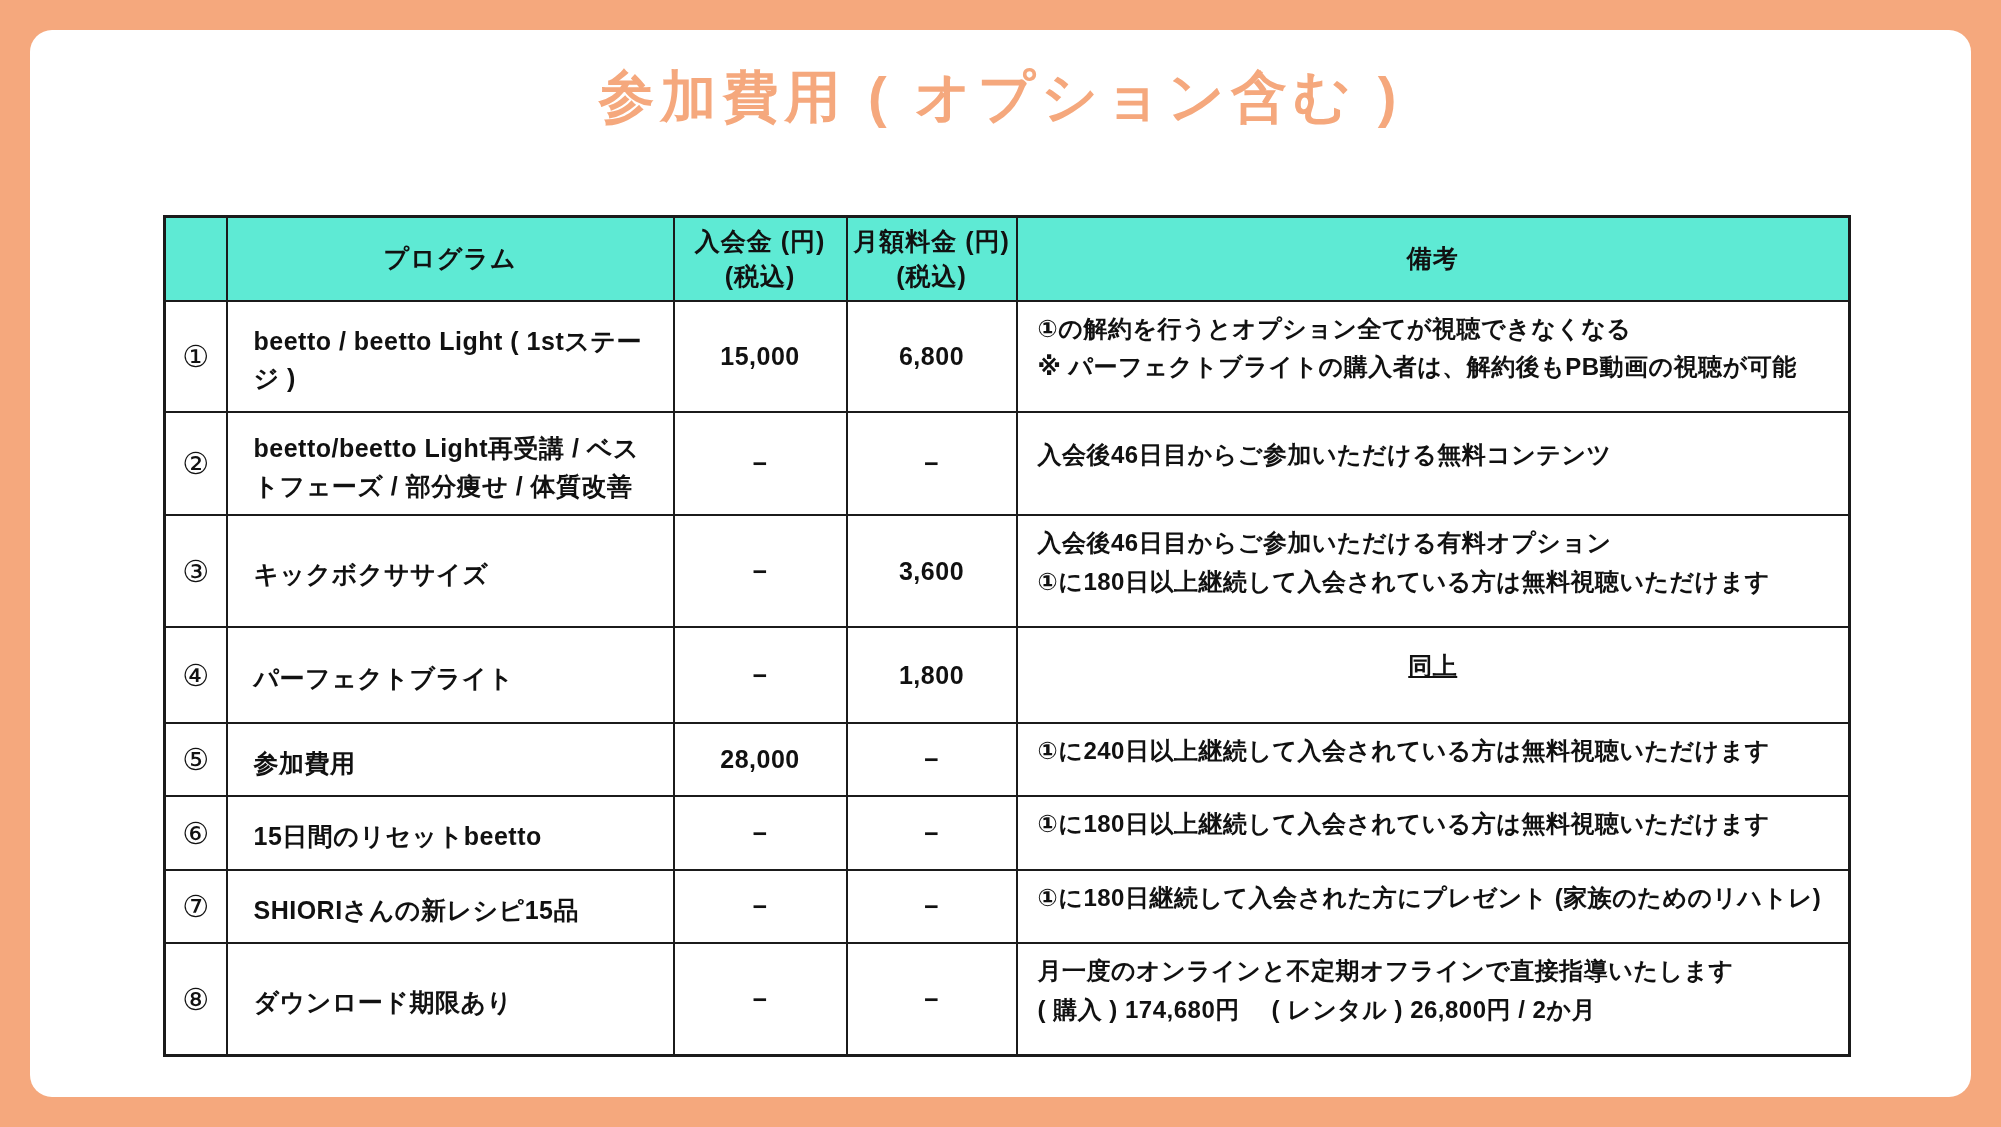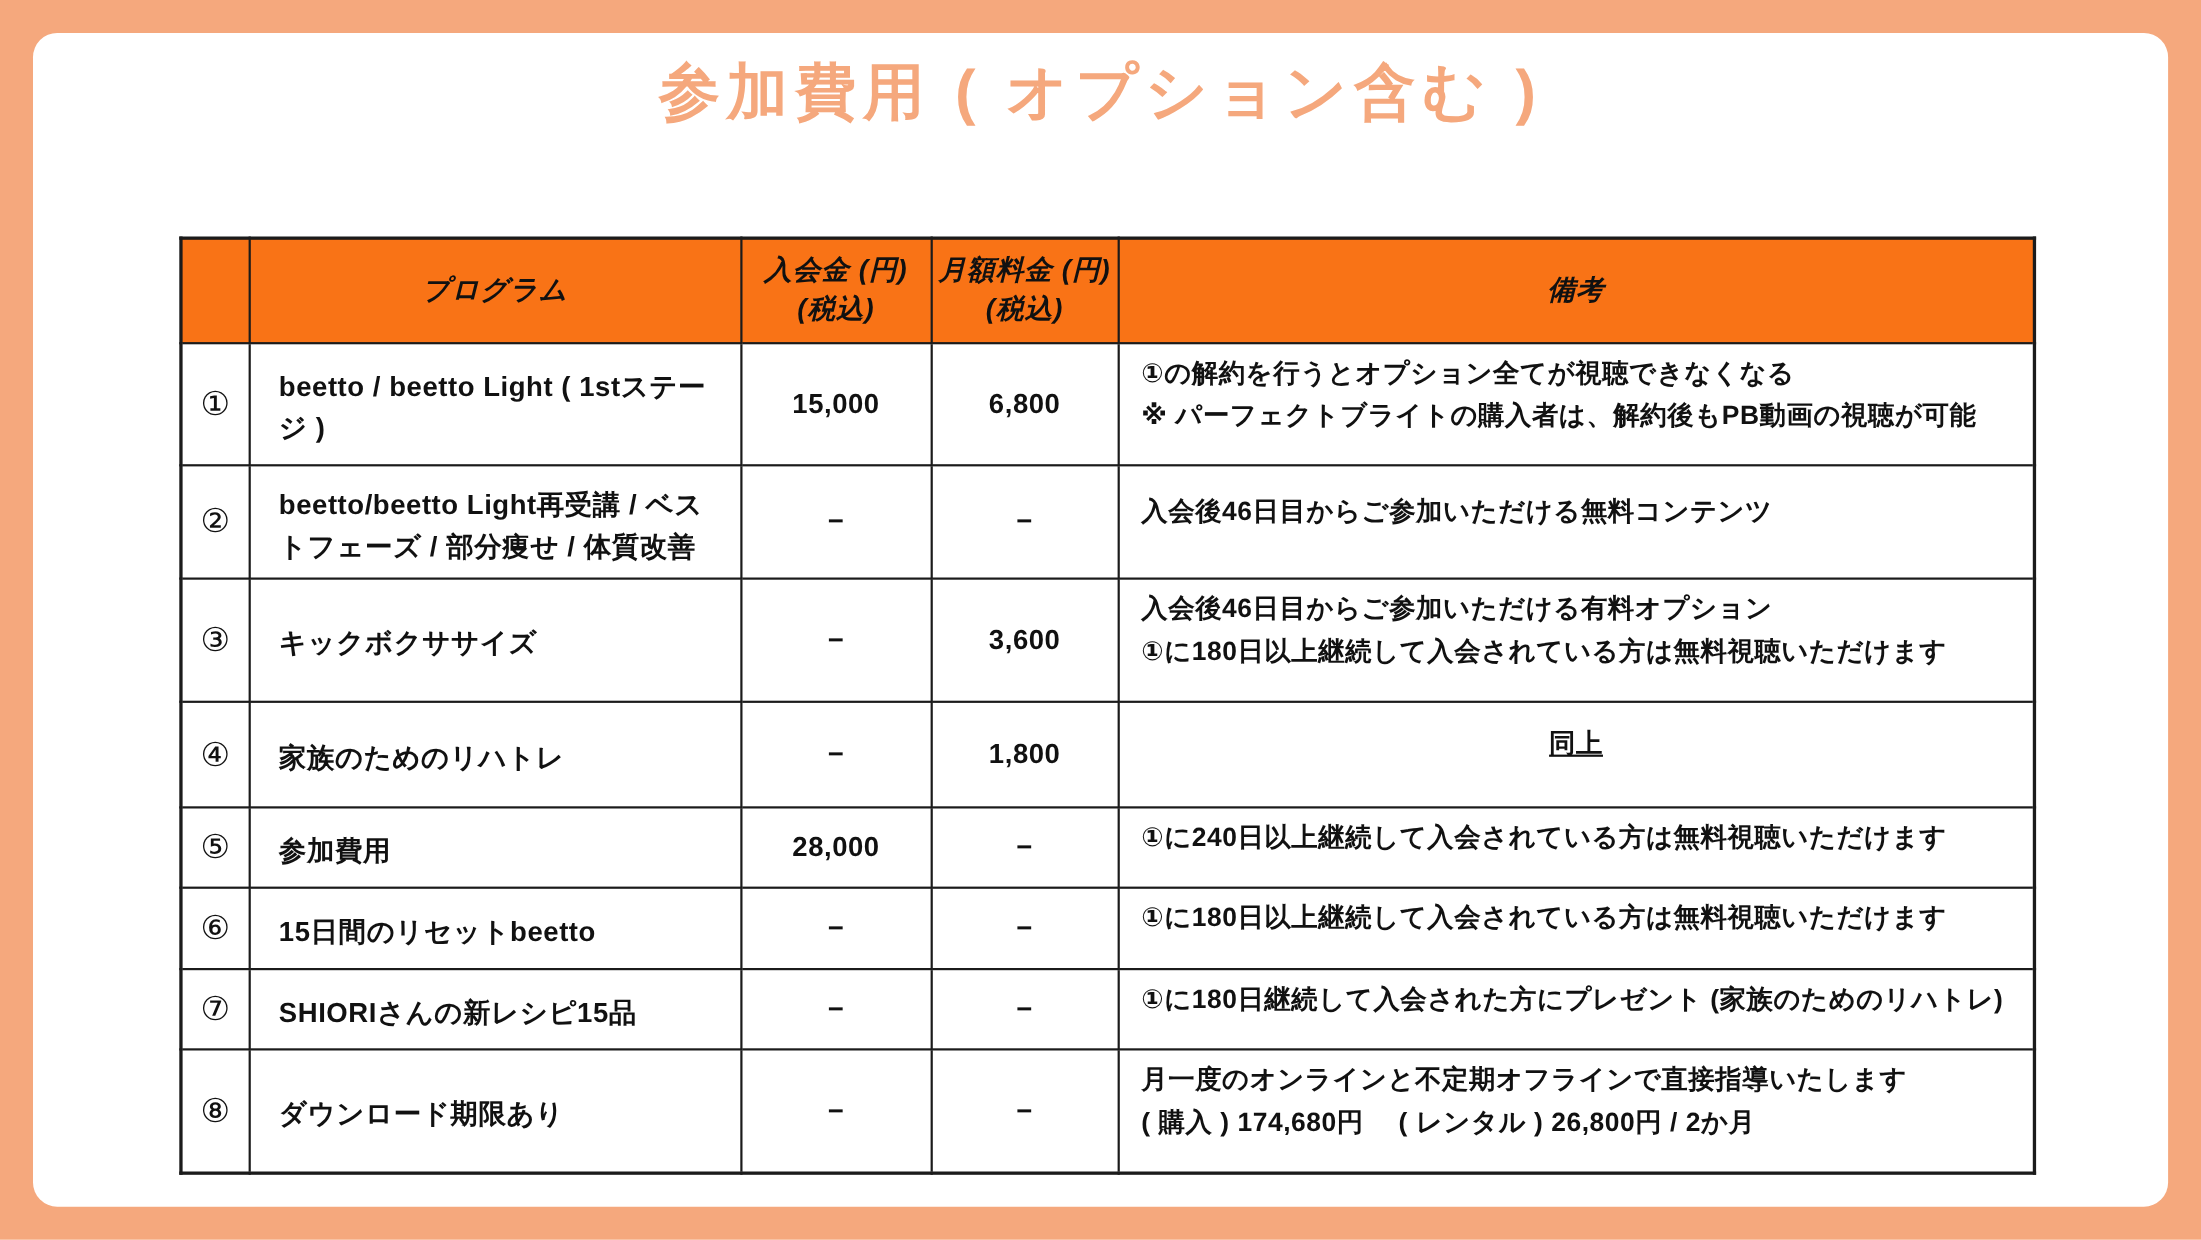--- a/index.html
+++ b/index.html
@@ -20,21 +20,21 @@
     left: 30px;
     top: 30px;
     right: 30px;
     bottom: 30px;
     background: #FFFFFF;
     border-radius: 22px;
     overflow: hidden;
   }
 
   .title {
-    margin-top: 17px;
+    margin-top: 30px;
     text-align: center;
     font-size: 56px;
     font-weight: 700;
     letter-spacing: 6px;
     color: #F5A87D;
   }
 
   table.price-table {
     position: absolute;
     left: 133px;
@@ -48,21 +48,21 @@
   .price-table th,
   .price-table td {
     border: 2px solid #1B1B1B;
     font-weight: 700;
     vertical-align: middle;
   }
 
   
   table.price-table { border: 3px solid #1B1B1B; }
 
-  .price-table thead tr { height: 95px; background: #f97316; font-style: italic; }
+  .price-table thead tr { height: 84px; background: #5eead4; }
 
   .price-table thead th {
     text-align: center;
     font-size: 25px;
     letter-spacing: 1px;
     line-height: 1.4;
   }
 
   
   col.c-num  { width: 62px;  }
@@ -171,21 +171,21 @@
     <td class="cell-fee">−</td>
     <td class="cell-fee">3,600</td>
     <td class="cell-rem">
             <div>入会後46日目からご参加いただける有料オプション</div>
             <div>①に180日以上継続して入会されている方は無料視聴いただけます</div>
           </td>
   </tr>
 
   <tr>
     <td class="cell-num">④</td>
-    <td class="cell-prog">家族のためのリハトレ</td>
+    <td class="cell-prog">パーフェクトブライト</td>
     <td class="cell-fee">−</td>
     <td class="cell-fee">1,800</td>
     <td class="cell-rem center">
             <div>同上</div>
           </td>
   </tr>
 
   <tr>
     <td class="cell-num">⑤</td>
     <td class="cell-prog">参加費用</td>

